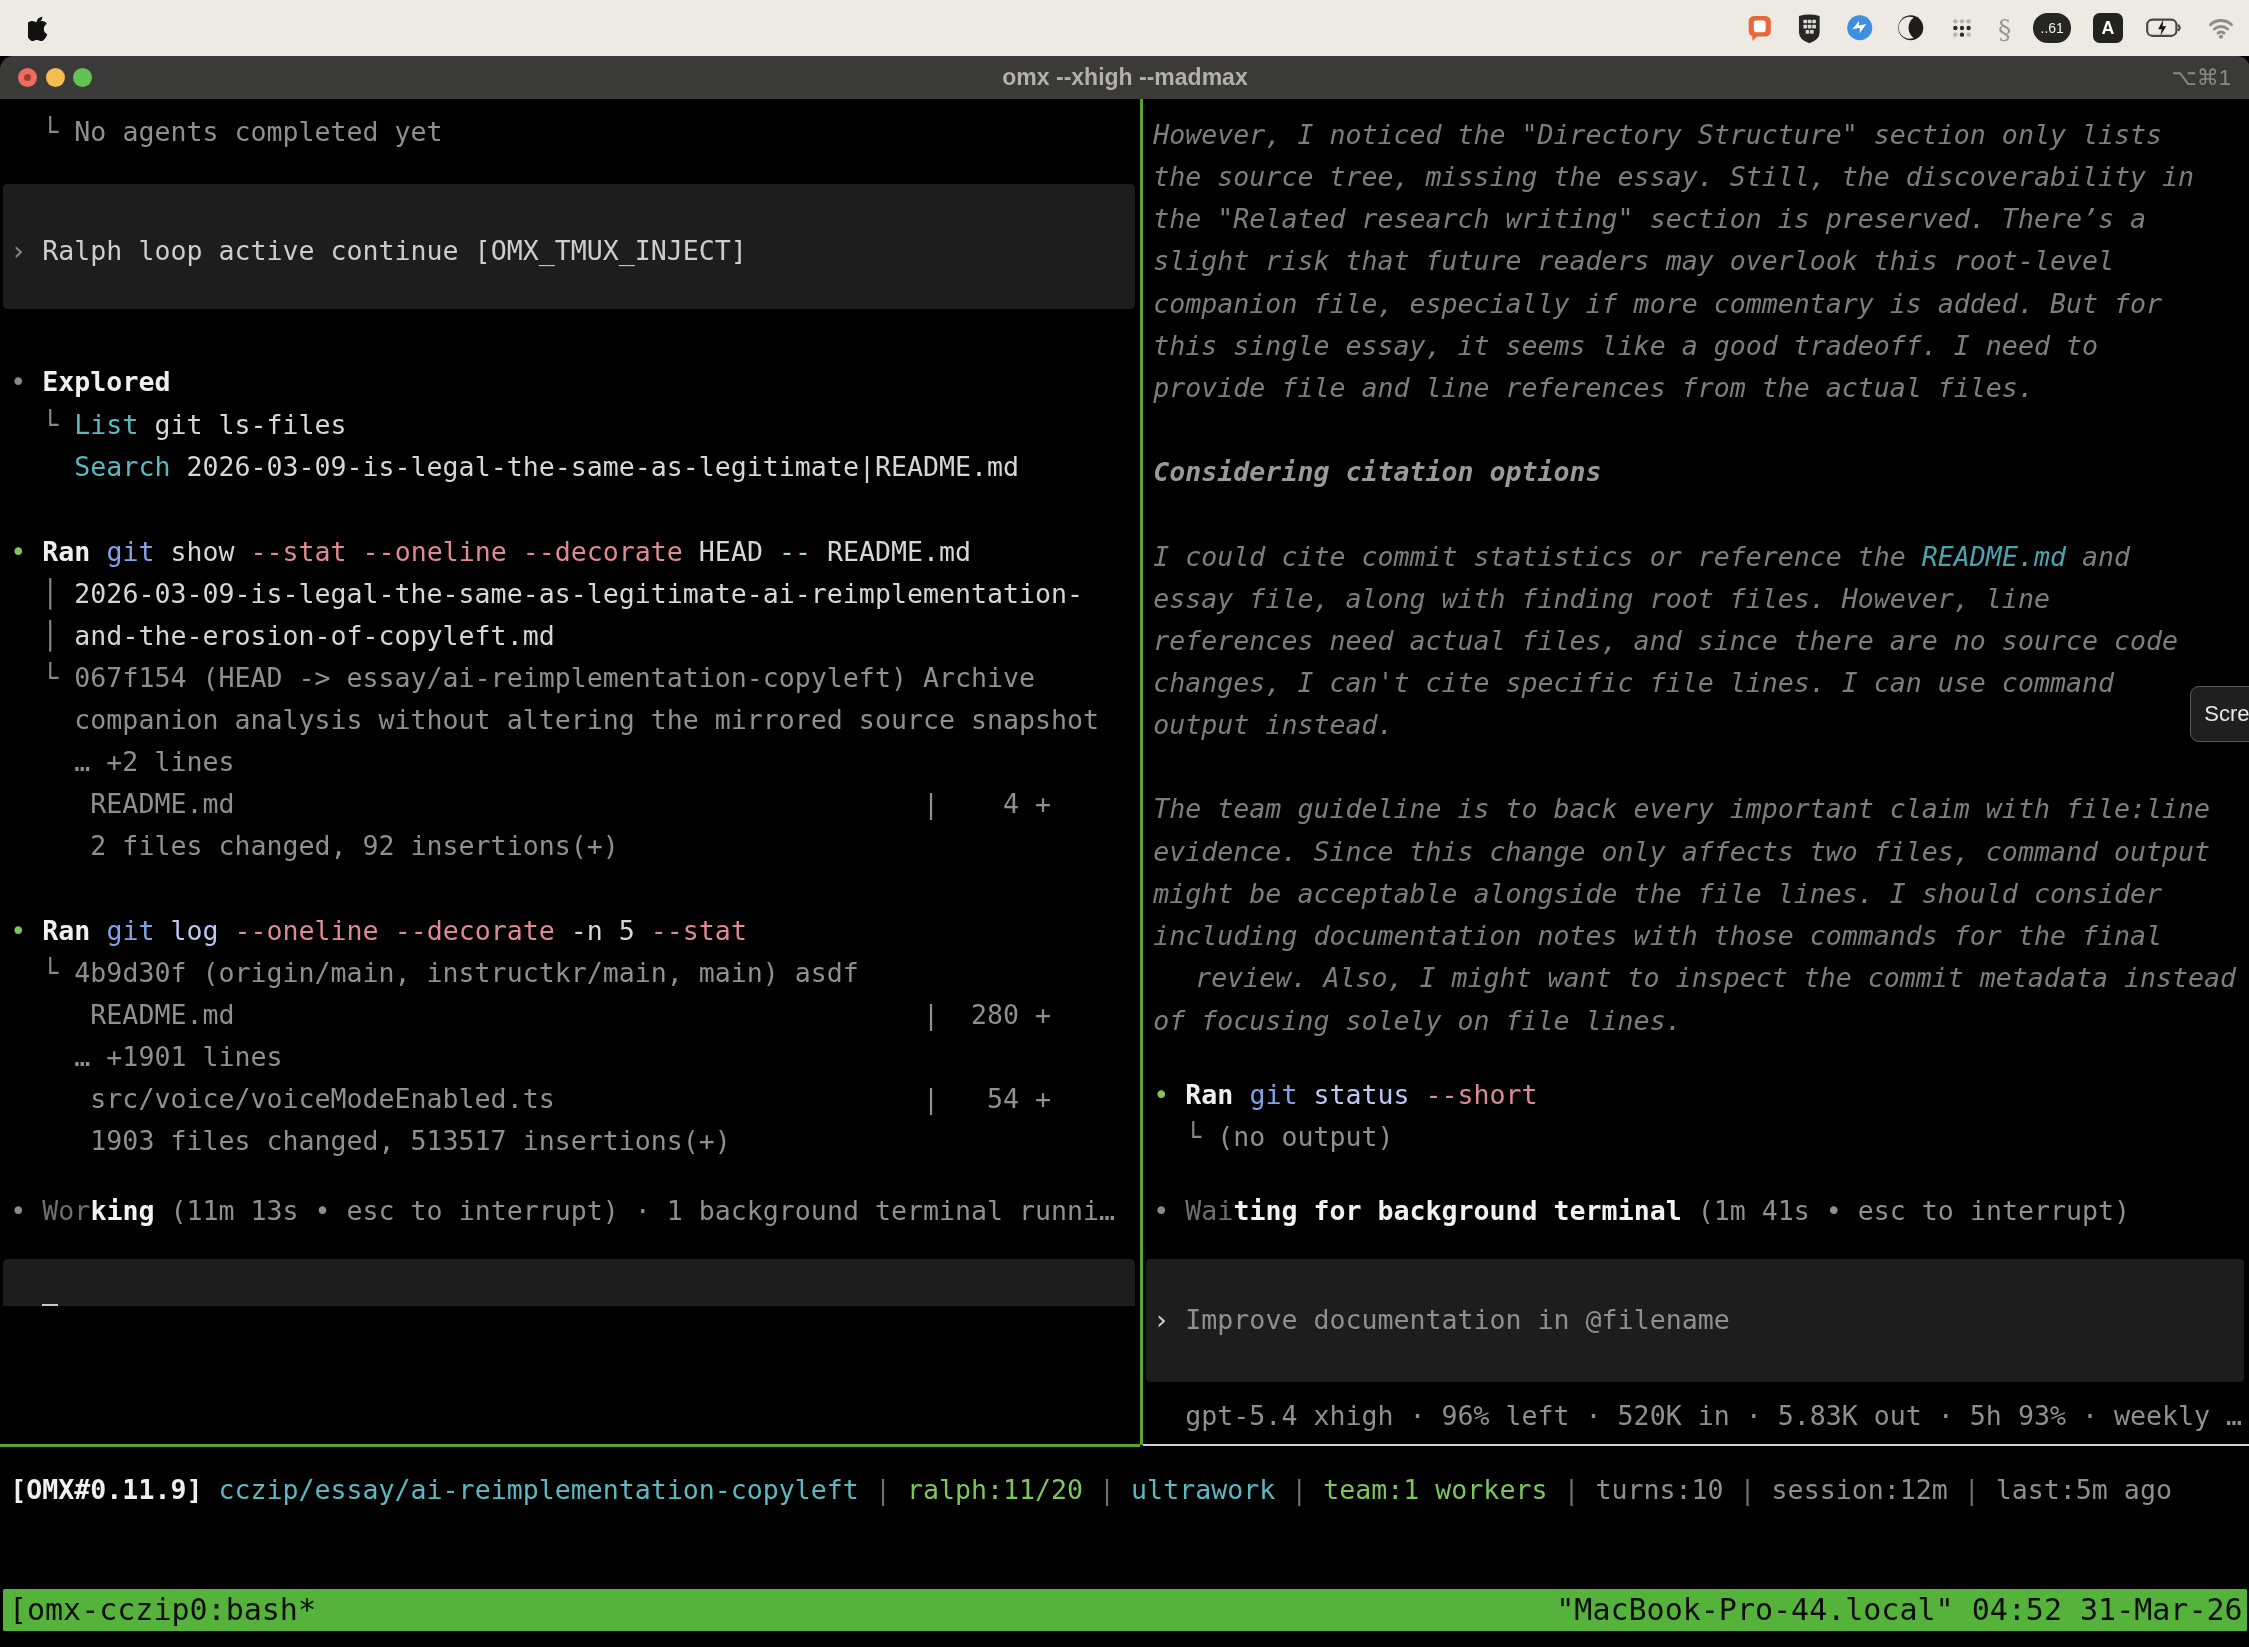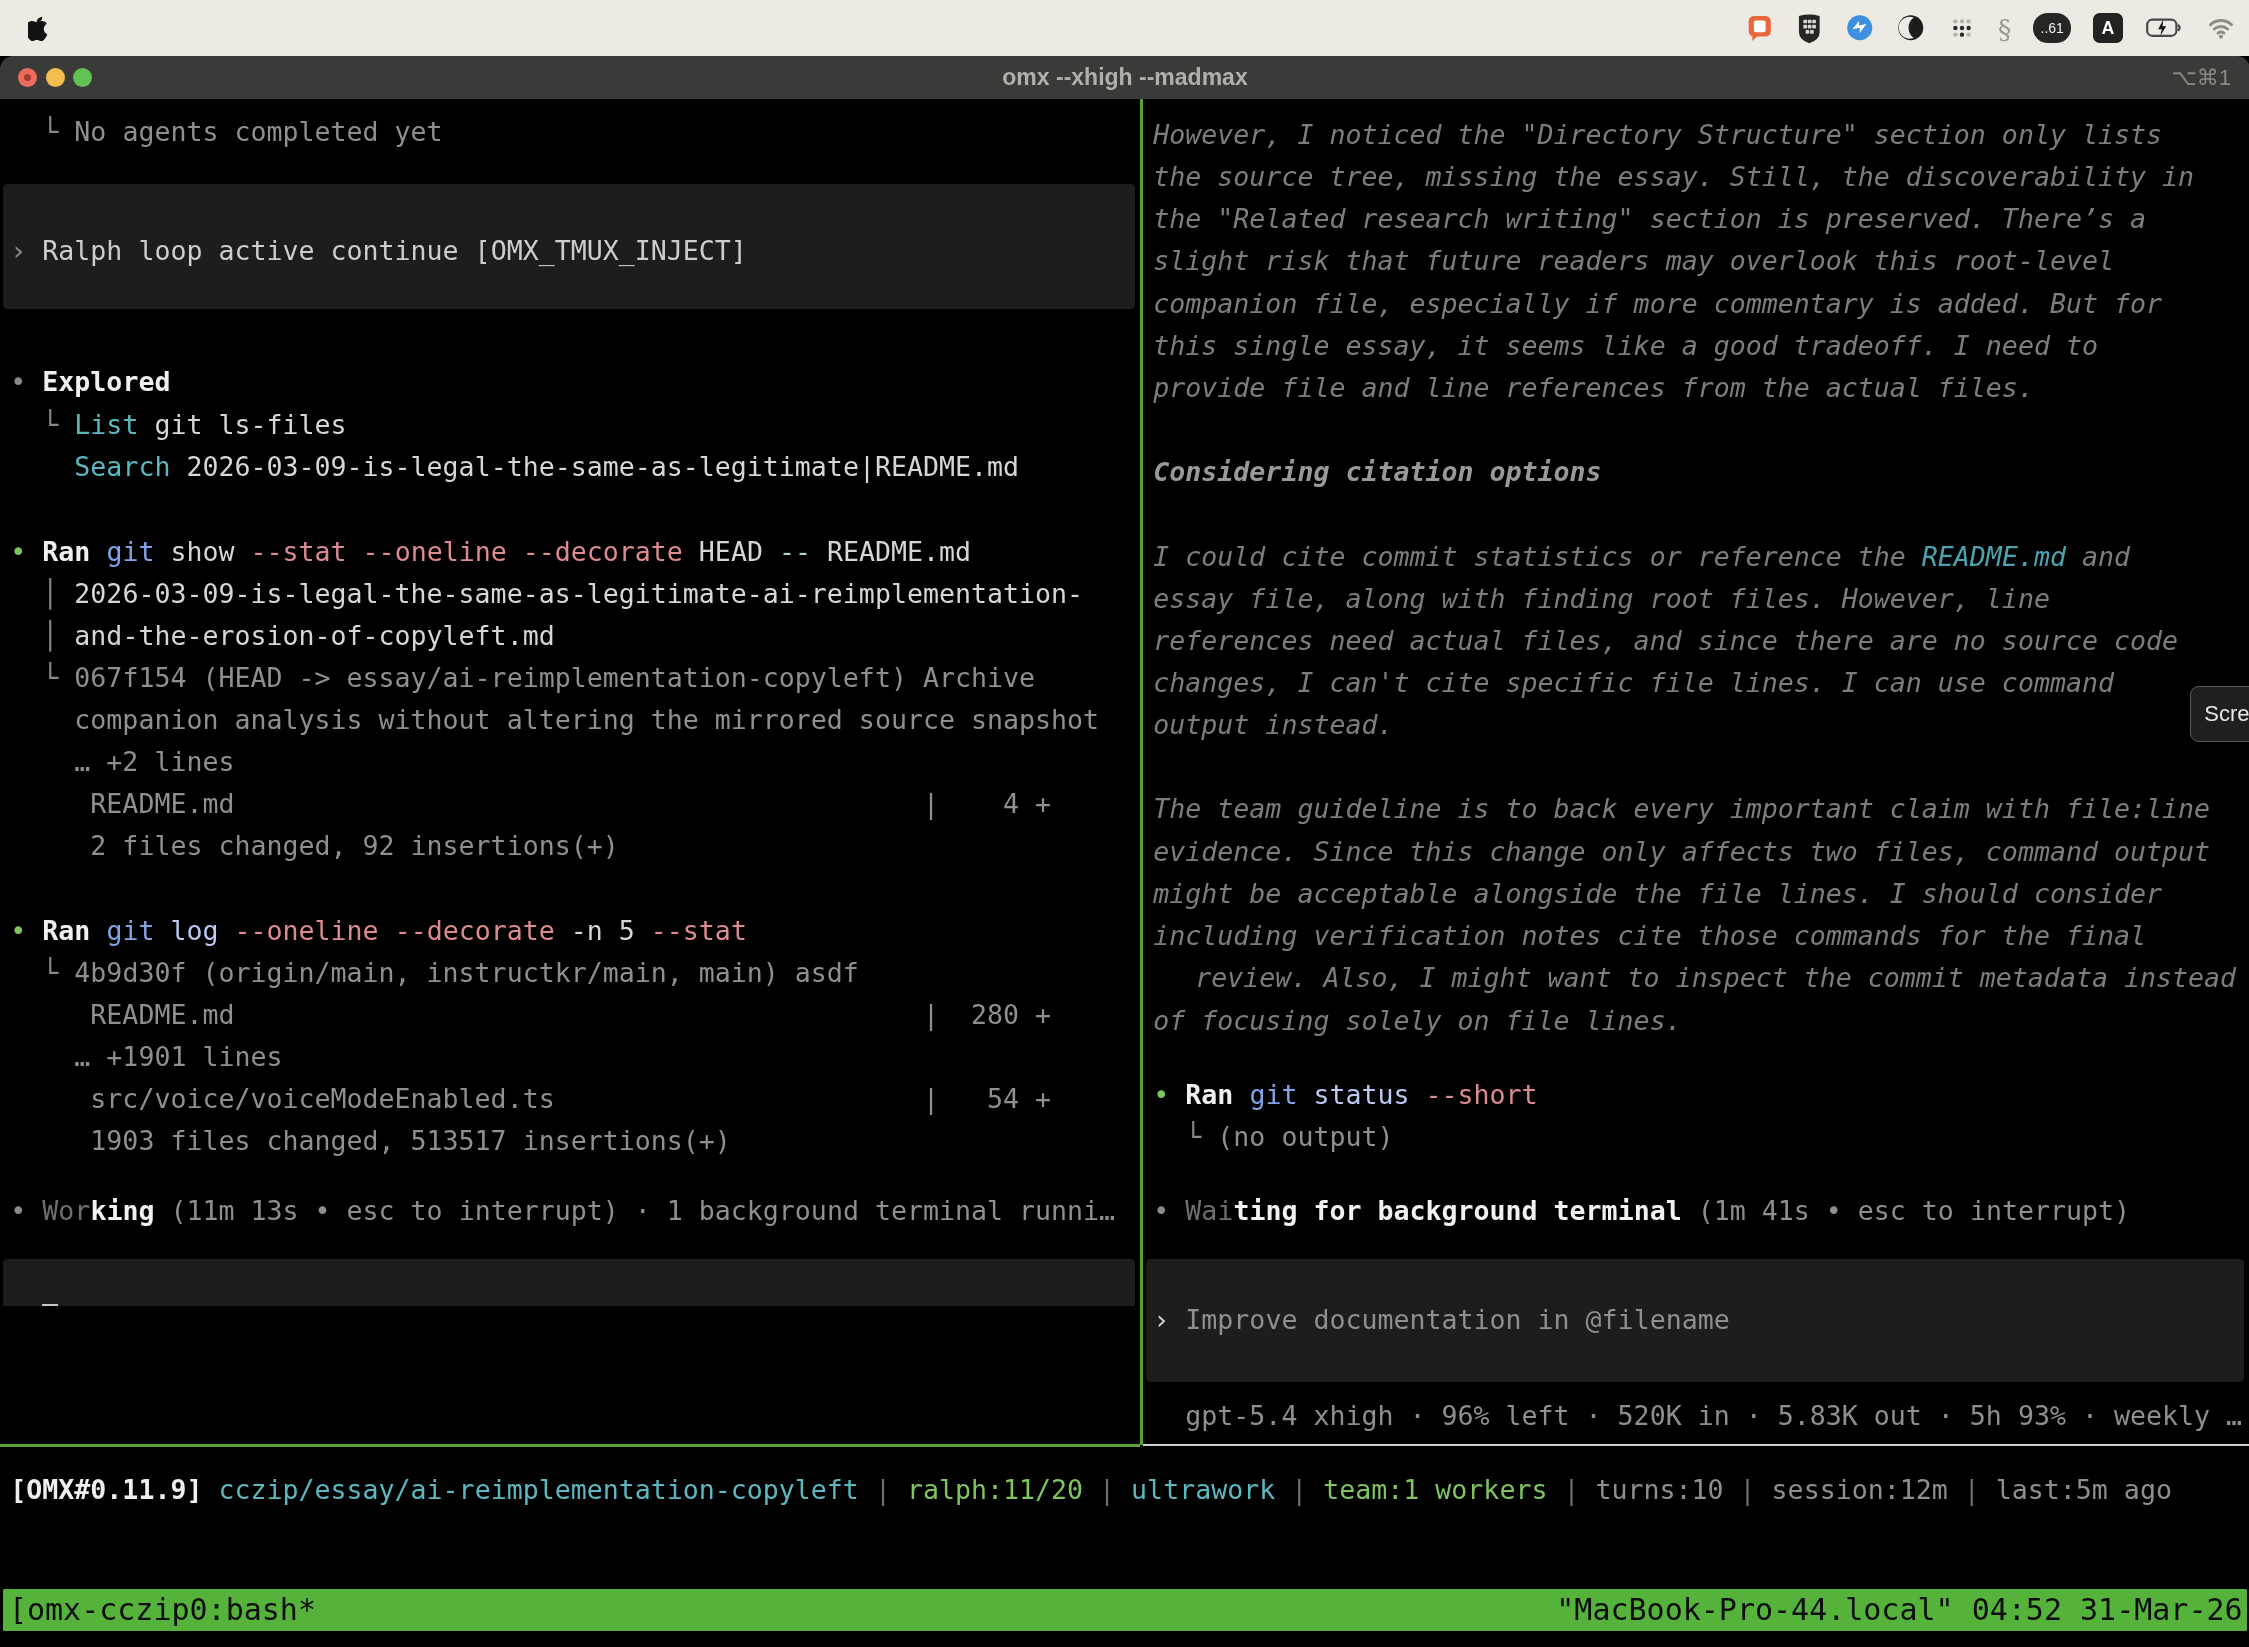--- a/index.html
+++ b/index.html
@@ -218,21 +218,21 @@
       <div class="tline" style="top: 268px;"><span class="s-ital">provide file and line references from the actual files.</span></div>
       <div class="tline" style="top: 352px;"><span class="s-head">Considering citation options</span></div>
       <div class="tline" style="top: 437px;"><span class="s-ital">I could cite commit statistics or reference the </span><span class="s-cyanital">README.md</span><span class="s-ital"> and</span></div>
       <div class="tline" style="top: 479px;"><span class="s-ital">essay file, along with finding root files. However, line</span></div>
       <div class="tline" style="top: 521px;"><span class="s-ital">references need actual files, and since there are no source code</span></div>
       <div class="tline" style="top: 563px;"><span class="s-ital">changes, I can't cite specific file lines. I can use command</span></div>
       <div class="tline" style="top: 605px;"><span class="s-ital">output instead.</span></div>
       <div class="tline" style="top: 689px;"><span class="s-ital">The team guideline is to back every important claim with file:line</span></div>
       <div class="tline" style="top: 732px;"><span class="s-ital">evidence. Since this change only affects two files, command output</span></div>
       <div class="tline" style="top: 774px;"><span class="s-ital">might be acceptable alongside the file lines. I should consider</span></div>
-      <div class="tline" style="top: 816px;"><span class="s-ital">including verification notes cite those commands for the final</span></div>
+      <div class="tline" style="top: 816px;"><span class="s-ital">including documentation notes with those commands for the final</span></div>
       <div class="tline" style="top: 858px; margin-left: 42px;"><span class="s-ital">review. Also, I might want to inspect the commit metadata instead</span></div>
       <div class="tline" style="top: 901px;"><span class="s-ital">of focusing solely on file lines.</span></div>
       <div class="tline" style="top: 975px;"><span class="s-green">• </span><span class="s-bold">Ran</span><span class="s-white"> </span><span class="s-blue">git</span><span class="s-white"> </span><span class="s-lav">status</span><span class="s-white"> </span><span class="s-pink">--short</span></div>
       <div class="tline" style="top: 1017px;"><span class="s-dim">  └ </span><span class="s-gray">(no output)</span></div>
       <div class="tline" style="top: 1091px;"><span class="s-dim">• </span><span class="s-dim2">Wai</span><span class="s-shimmer">ting for background terminal</span><span class="s-gray"> (1m 41s • esc to interrupt)</span></div>
       <div class="tline" style="top: 1200px;"><span class="s-arrow">› </span><span class="s-gray">Improve documentation in @filename</span></div>
       <div class="tline" style="top: 1296px;"><span class="s-gray">  gpt-5.4 xhigh · 96% left · 520K in · 5.83K out · 5h 93% · weekly …</span></div>
     </div>
 </div>
 

